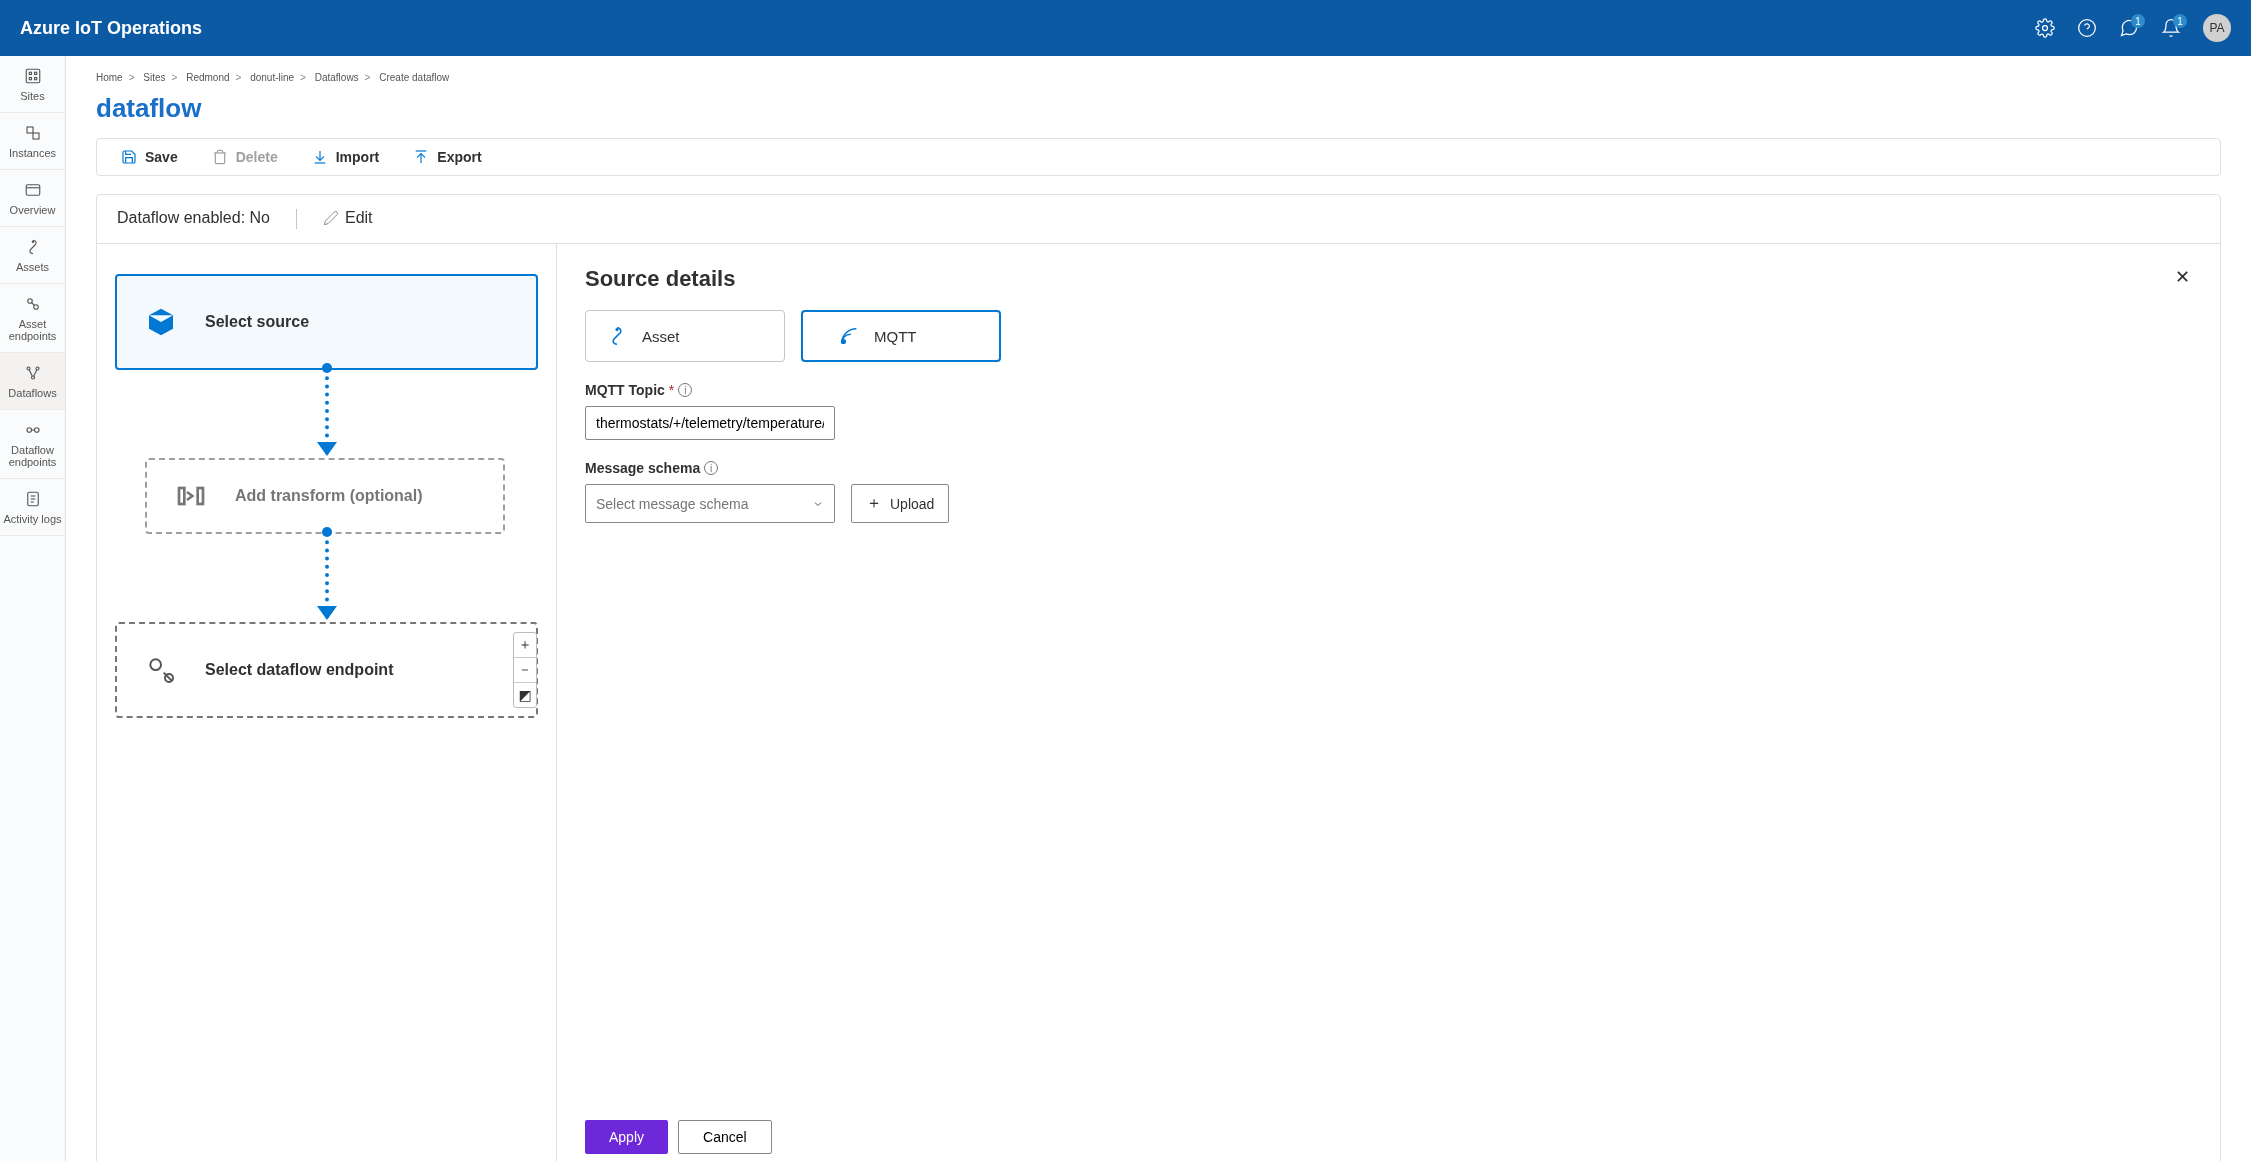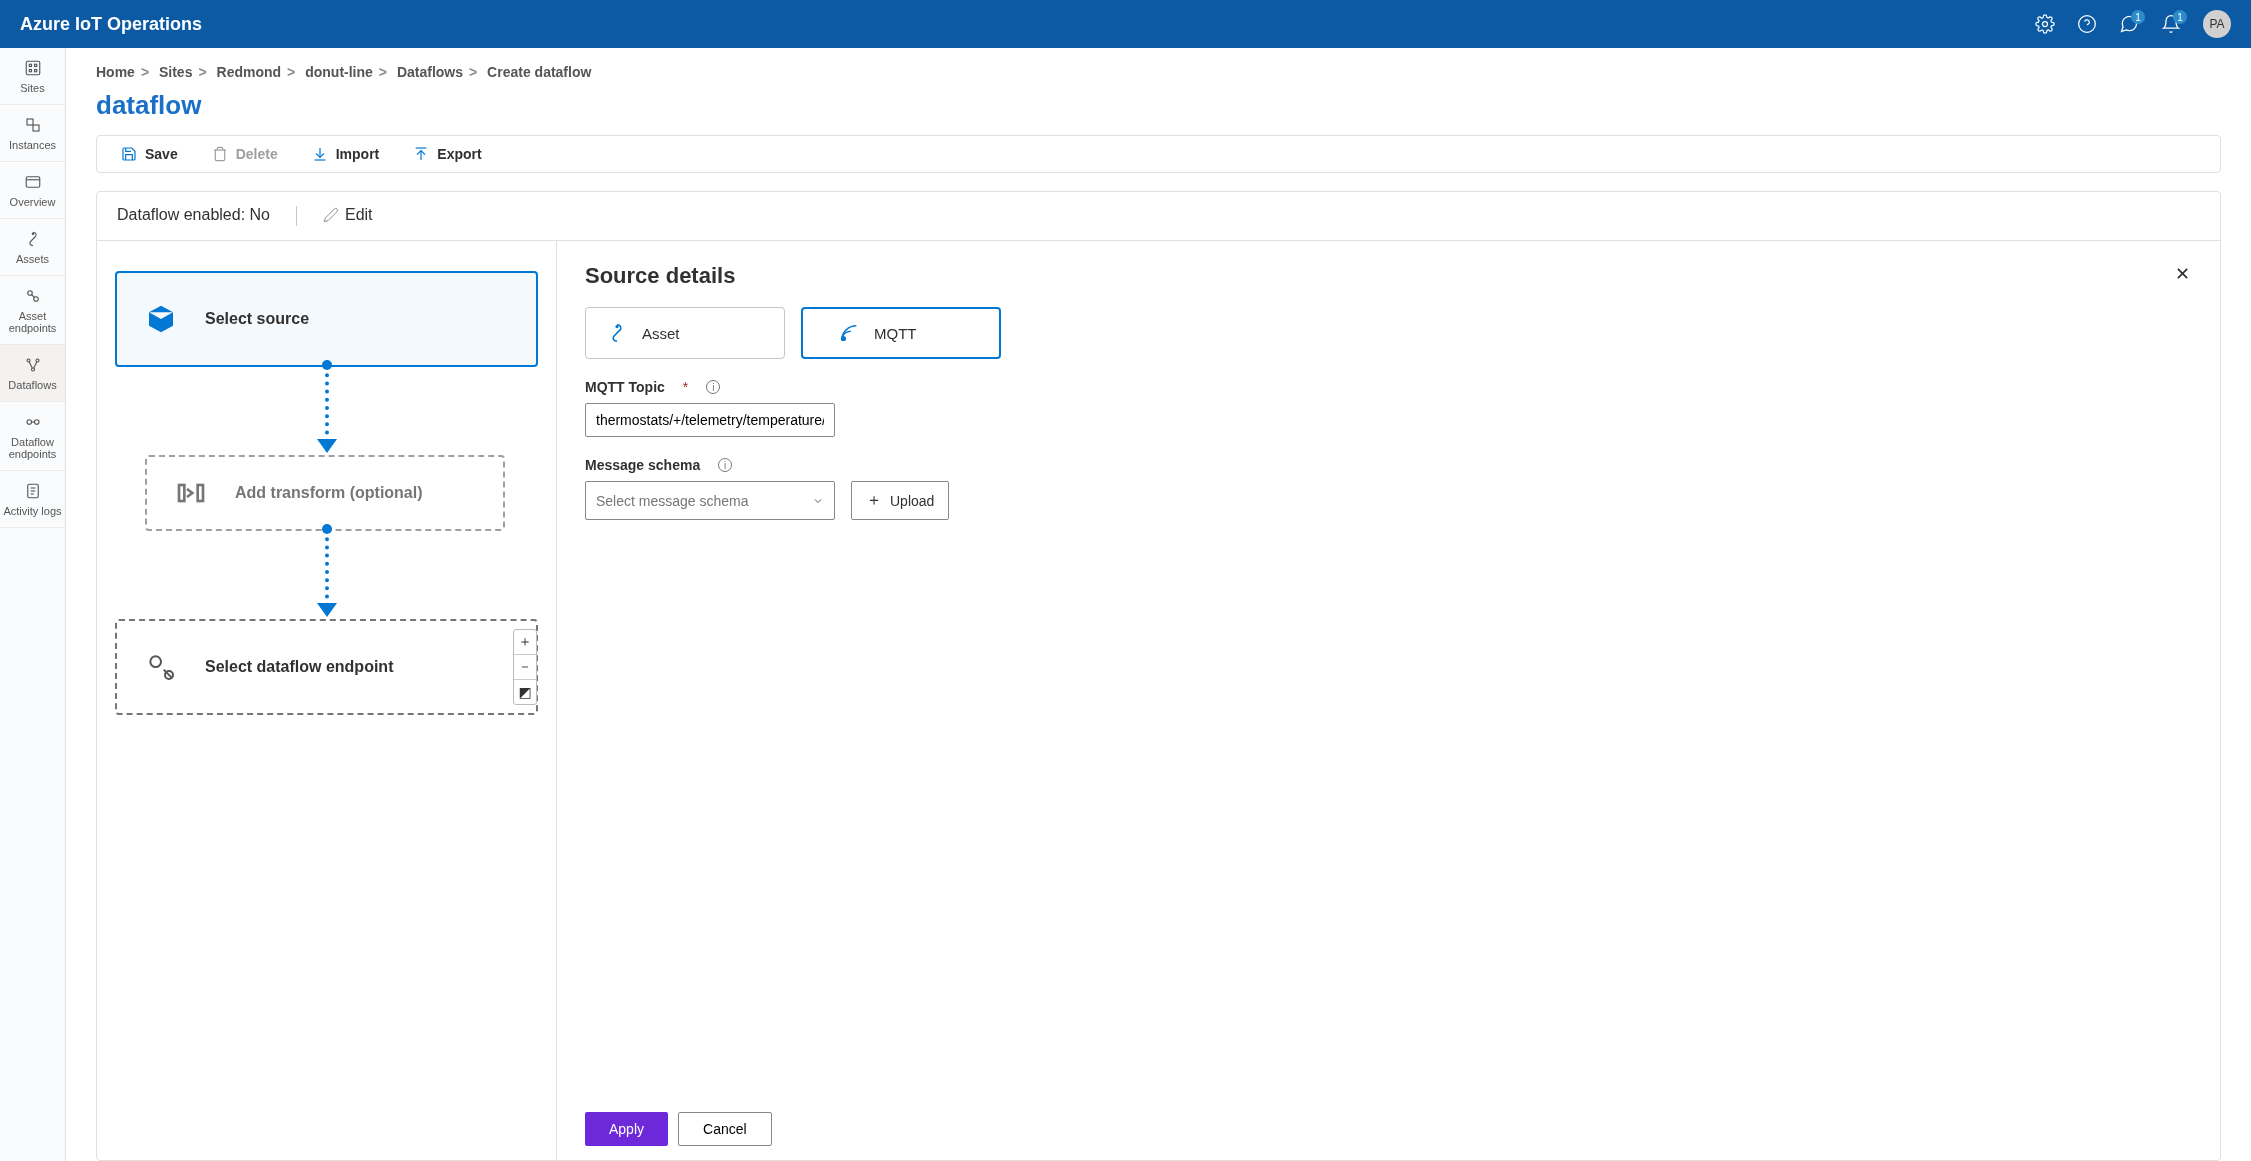--- a/index.html
+++ b/index.html
@@ -1,34 +1,34 @@
 <!DOCTYPE html>
 <html><head>
 <meta charset="utf-8">
 <style>
   * { box-sizing: border-box; margin: 0; padding: 0; }
   body { font-family: "Segoe UI", -apple-system, sans-serif; font-size: 14px; color: #323130; background: #fff; overflow: hidden; }
   
-  .header { background: #0c59a4; color: #fff; height: 48px; display: flex; align-items: center; padding: 0 20px; justify-content: space-between; }
+  .header { background: #0c59a4; color: #fff; height: 56px; display: flex; align-items: center; padding: 0 20px; justify-content: space-between; }
   .header-title { font-size: 18px; font-weight: 600; }
   .header-right { display: flex; align-items: center; gap: 22px; }
   .header-icon { width: 20px; height: 20px; display: flex; align-items: center; justify-content: center; cursor: pointer; position: relative; }
   .header-icon svg { width: 20px; height: 20px; stroke: #fff; fill: none; stroke-width: 1.5; }
   .notif-badge { position: absolute; top: -4px; right: -6px; background: #2c8cc9; color: #fff; font-size: 10px; border-radius: 50%; width: 14px; height: 14px; display: flex; align-items: center; justify-content: center; }
   .avatar { width: 28px; height: 28px; border-radius: 50%; background: #d0d0d0; color: #333; font-size: 12px; display: flex; align-items: center; justify-content: center; font-weight: 500; cursor: pointer; }
 
   .layout { display: flex; height: calc(100vh - 48px); }
   .sidebar { width: 66px; border-right: 1px solid #e1dfdd; display: flex; flex-direction: column; background: #fafbfc; }
   .nav-item { display: flex; flex-direction: column; align-items: center; justify-content: center; padding: 10px 2px; cursor: pointer; border-bottom: 1px solid #edebe9; font-size: 11px; color: #555; text-align: center; gap: 4px; }
   .nav-item.active { background: #f3f2f1; }
   .nav-icon { width: 20px; height: 20px; display: flex; align-items: center; justify-content: center; }
   .nav-icon svg { width: 18px; height: 18px; stroke: #555; fill: none; stroke-width: 1.5; }
 
   .main { flex: 1; padding: 16px 30px 0 30px; overflow: hidden; display: flex; flex-direction: column; }
-  .breadcrumb { font-size: 14px; color: #555; margin-bottom: 10px; font-weight: bold; }
+  .breadcrumb { font-size: 10px; color: #555; margin-bottom: 10px; }
   .breadcrumb a { color: #555; text-decoration: none; cursor: pointer; }
   .breadcrumb .sep { margin: 0 6px; color: #888; }
   .page-title { font-size: 26px; font-weight: 600; color: #1a6fc9; margin-bottom: 14px; }
 
   .toolbar { border: 1px solid #e1dfdd; border-radius: 4px; padding: 10px 24px; display: flex; gap: 34px; background: #fff; }
   .tool-btn { display: flex; align-items: center; gap: 8px; font-size: 14px; font-weight: 600; cursor: pointer; color: #323130; }
   .tool-btn.disabled { color: #a19f9d; cursor: default; }
   .tool-btn svg { width: 16px; height: 16px; stroke: #0078d4; fill: none; stroke-width: 1.8; }
   .tool-btn.disabled svg { stroke: #a19f9d; }
 
@@ -64,21 +64,21 @@
   .close-btn { font-size: 18px; cursor: pointer; line-height: 1; padding: 2px; }
   .panel-desc { margin-top: 12px; font-size: 14px; }
   .panel-desc a { color: #0078d4; text-decoration: none; cursor: pointer; }
 
   .tab-row { display: flex; gap: 16px; margin-top: 18px; }
   .source-tab { border: 1px solid #c8c6c4; border-radius: 4px; padding: 14px 20px; display: flex; align-items: center; gap: 14px; width: 200px; cursor: pointer; font-size: 15px; }
   .source-tab.selected { border: 2px solid #0078d4; padding: 13px 35px; }
   .source-tab svg { width: 22px; height: 22px; }
 
   .form-group { margin-top: 20px; }
-  .form-label { font-size: 14px; font-weight: 600; display: flex; align-items: center; gap: 18px; margin-bottom: 8px; }
+  .form-label { font-size: 14px; font-weight: 600; display: flex; align-items: center; gap: 4px; margin-bottom: 8px; }
   .req { color: #a4262c; font-weight: 400; }
   .info-icon { width: 14px; height: 14px; border: 1px solid #767676; border-radius: 50%; display: inline-flex; align-items: center; justify-content: center; font-size: 10px; color: #767676; cursor: default; font-weight: 400; }
   .text-input { border: 1px solid #8a8886; border-radius: 2px; padding: 8px 10px; font-size: 14px; width: 250px; font-family: inherit; }
   .schema-row { display: flex; gap: 16px; }
   .select-box { border: 1px solid #8a8886; border-radius: 2px; padding: 8px 10px; font-size: 14px; width: 250px; background: #fff; display: flex; justify-content: space-between; align-items: center; cursor: pointer; color: #767676; }
   .upload-btn { border: 1px solid #8a8886; border-radius: 2px; padding: 8px 14px; font-size: 14px; background: #fff; display: flex; align-items: center; gap: 8px; cursor: pointer; }
 
   .panel-footer { margin-top: auto; padding-top: 20px; display: flex; gap: 10px; }
   .btn-primary { background: #6d28d9; color: #fff; border: none; border-radius: 2px; padding: 8px 24px; font-size: 14px; cursor: pointer; }
   .btn-secondary { background: #fff; border: 1px solid #8a8886; border-radius: 2px; padding: 8px 24px; font-size: 14px; cursor: pointer; }

